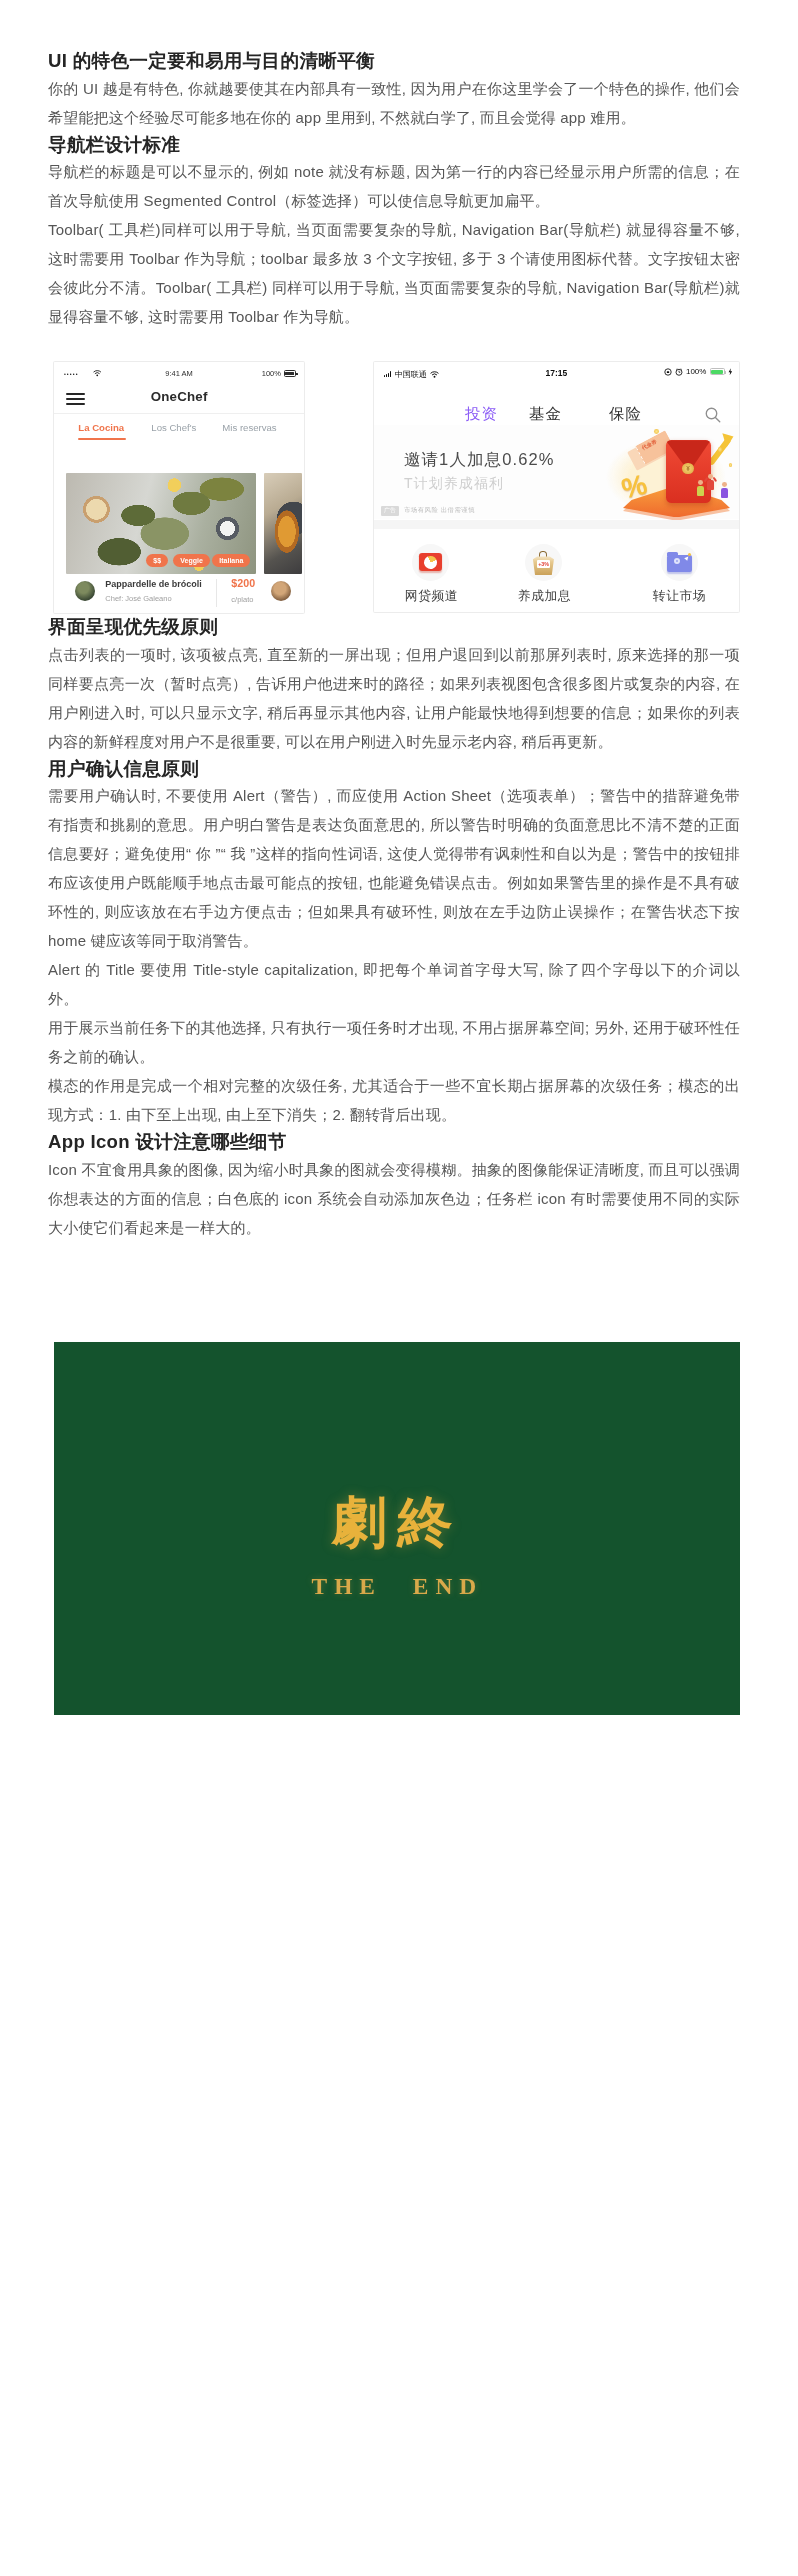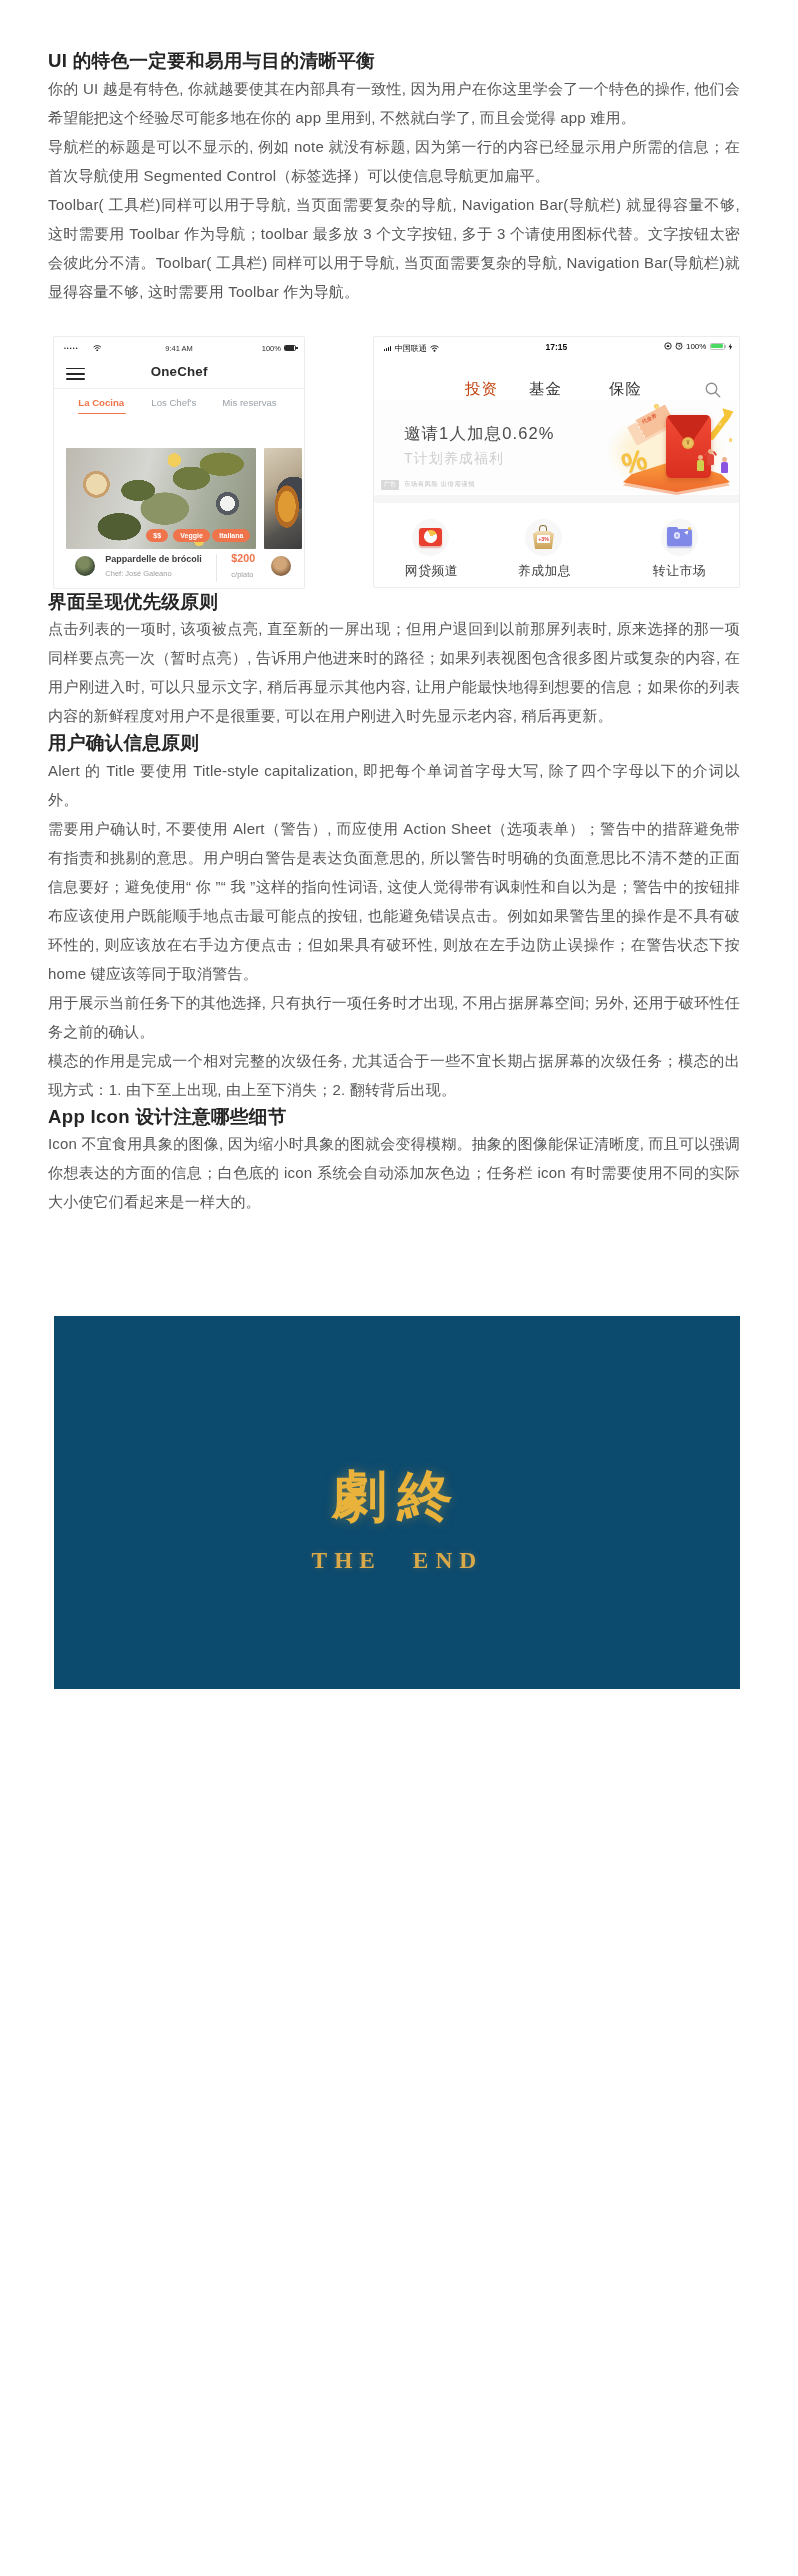--- a/index.html
+++ b/index.html
@@ -71,21 +71,21 @@
   
   .fn-status-l{left:9.6px;top:6.4px;display:flex;align-items:center;gap:3.2px;font-size:8px;color:#0c0c0c;font-weight:500;}
   .sigbars{display:flex;align-items:flex-end;gap:0.8px;height:5.9px;}
   .sigbars i{display:block;width:1.4px;background:#0c0c0c;border-radius:0.5px;}
   .fn-time{left:0;right:0;top:5.9px;text-align:center;font-size:8.5px;font-weight:600;color:#0c0c0c;}
   .fn-status-r{right:6.4px;top:5.3px;display:flex;align-items:center;gap:3.2px;font-size:8px;color:#0c0c0c;}
   .fbattery{width:15px;height:7px;border:0.5px solid #bfbfbf;border-radius:1.6px;position:relative;background:#fff;}
   .fbattery .fill{position:absolute;left:0.5px;top:0.5px;bottom:0.5px;width:11.7px;background:#4CD964;border-radius:1.1px;}
   .fbattery .nub{position:absolute;right:-2.1px;top:1.6px;width:1.3px;height:2.7px;background:#bfbfbf;border-radius:0 0.5px 0.5px 0;}
   .fn-tab{top:42px;font-size:15.4px;letter-spacing:1.1px;}
-  .fn-tab.active{color:#c2410c;}
+  .fn-tab.active{color:#8b5cf6;}
   .fn-tab.idle{color:#313131;}
   .fn-div{left:0;right:0;top:63px;height:0.5px;background:#e9e9e9;}
   .fn-banner{left:0;right:0;top:63px;height:94px;
     background:radial-gradient(ellipse 80px 51px at 80% 55%, #fdf2d5 0 45%, rgba(255,255,255,0) 75%),#fdfdfd;}
   .fn-btitle{left:30px;top:23.4px;font-size:16.5px;color:#4b4b4b;letter-spacing:1.1px;position:absolute;}
   .fn-bsub{left:30px;top:50px;font-size:14px;color:#cfcfcf;letter-spacing:1.1px;position:absolute;}
   .fn-ad{left:7.5px;bottom:3.7px;position:absolute;background:#d9d9d9;color:#fff;font-size:5.9px;padding:0.5px 2.7px;border-radius:1.1px;}
   .fn-disc{left:30px;bottom:4.3px;position:absolute;font-size:6.4px;color:#bdbdbd;letter-spacing:0.5px;}
   .fn-illus{position:absolute;right:4.3px;top:4.3px;width:116px;height:88px;}
   .fn-illus .platform{position:absolute;left:4.3px;bottom:0;width:107px;height:32px;
@@ -122,38 +122,39 @@
       clip-path:polygon(10% 100%,90% 100%,100% 22%,80% 8%,20% 8%,0 22%);}
   .icon-bag .tag{position:absolute;left:4.3px;top:9.6px;width:12.8px;height:8px;background:#fff;border-radius:1.1px;
       color:#e23f35;font-size:5.3px;font-weight:700;display:flex;align-items:center;justify-content:center;}
   .icon-folder{position:absolute;left:6.4px;top:10.7px;width:24.5px;height:17px;background:#8089e8;border-radius:2.1px;box-shadow:0 1.1px 1.6px rgba(90,100,210,.35);}
   .icon-folder .tab{position:absolute;left:0;top:-2.7px;width:10.7px;height:3.7px;background:#8089e8;border-radius:1.6px 1.6px 0 0;}
   .icon-folder .donut{position:absolute;left:6.4px;top:3.2px;width:6.4px;height:6.4px;border:2.7px solid #dfe3fb;border-radius:50%;background:#9aa2ee;}
   .icon-folder .cursor{position:absolute;right:3.2px;top:1.1px;width:0;height:0;border-left:2.7px solid transparent;border-right:2.7px solid transparent;border-bottom:4.8px solid #ffffff;transform:rotate(40deg);}
   .icon-folder .golddot{position:absolute;right:1.1px;top:-2.1px;width:3.2px;height:3.2px;border-radius:50%;background:#f6c33e;}
 
   
-  .end-card{margin:100px 0 0 6.4px;width:686px;height:373px;background:#0c4a6e;position:relative;}
+  .end-card{margin:100px 0 0 6.4px;width:686px;height:373px;background:#14532d;position:relative;}
   .end-cn{position:absolute;left:0;right:0;top:151px;text-align:center;font-size:55px;line-height:1.1;
       color:#E8B23B;letter-spacing:10.7px;font-weight:600;font-family:"Liberation Serif","DejaVu Serif",serif;
       text-shadow:0 0 11.7px rgba(232,178,59,.35);}
   .end-en{position:absolute;left:0;right:0;top:231px;text-align:center;font-size:23.4px;
       color:#D9A94A;letter-spacing:7px;word-spacing:18px;font-weight:600;
       font-family:"Liberation Serif","DejaVu Serif",serif;text-shadow:0 0 7.5px rgba(217,169,74,.3);}
   .tail{height:86px;}
 </style>
 </head>
 <body>
 
 <div class="page">
   <div class="article">
 
     <h1 class="title">UI 的特色一定要和易用与目的清晰平衡</h1>
     <p class="body mt54">你的 UI 越是有特色, 你就越要使其在内部具有一致性, 因为用户在你这里学会了一个特色的操作, 他们会希望能把这个经验尽可能多地在你的 app 里用到, 不然就白学了, 而且会觉得 app 难用。</p>
 
+    <h2 class="sec mt105">导航栏设计标准</h2>
     <p class="body mt47">导航栏的标题是可以不显示的, 例如 note 就没有标题, 因为第一行的内容已经显示用户所需的信息；在首次导航使用 Segmented Control（标签选择）可以使信息导航更加扁平。</p>
     <p class="body mt40">Toolbar( 工具栏)同样可以用于导航, 当页面需要复杂的导航, Navigation Bar(导航栏) 就显得容量不够, 这时需要用 Toolbar 作为导航；toolbar 最多放 3 个文字按钮, 多于 3 个请使用图标代替。文字按钮太密会彼此分不清。Toolbar( 工具栏) 同样可以用于导航, 当页面需要复杂的导航, Navigation Bar(导航栏)就显得容量不够, 这时需要用 Toolbar 作为导航。</p>
 
     <div class="figures mt57">
 
       <div class="mock mock1">
         <div class="abs oc-dots">•••••</div>
         <svg class="abs" style="left:39px;top:8px" width="8.5" height="6.4" viewBox="0 0 16 12">
           <path d="M1 4 A10 10 0 0 1 15 4" fill="none" stroke="#1b1b1b" stroke-width="1.7"></path>
           <path d="M3.6 6.9 A6.3 6.3 0 0 1 12.4 6.9" fill="none" stroke="#1b1b1b" stroke-width="1.7"></path>
@@ -313,22 +314,22 @@
           </div>
         </div>
         <div class="abs feat-label" style="left:268px">转让市场</div>
       </div>
     </div>
 
     <h2 class="sec mt179">界面呈现优先级原则</h2>
     <p class="body mt55">点击列表的一项时, 该项被点亮, 直至新的一屏出现；但用户退回到以前那屏列表时, 原来选择的那一项同样要点亮一次（暂时点亮）, 告诉用户他进来时的路径；如果列表视图包含很多图片或复杂的内容, 在用户刚进入时, 可以只显示文字, 稍后再显示其他内容, 让用户能最快地得到想要的信息；如果你的列表内容的新鲜程度对用户不是很重要, 可以在用户刚进入时先显示老内容, 稍后再更新。</p>
 
     <h2 class="sec mt143">用户确认信息原则</h2>
+    <p class="body mt52">需要用户确认时, 不要使用 Alert（警告）, 而应使用 Action Sheet（选项表单）；警告中的措辞避免带有指责和挑剔的意思。用户明白警告是表达负面意思的, 所以警告时明确的负面意思比不清不楚的正面信息要好；避免使用“ 你 ”“ 我 ”这样的指向性词语, 这使人觉得带有讽刺性和自以为是；警告中的按钮排布应该使用户既能顺手地点击最可能点的按钮, 也能避免错误点击。例如如果警告里的操作是不具有破环性的, 则应该放在右手边方便点击；但如果具有破环性, 则放在左手边防止误操作；在警告状态下按 home 键应该等同于取消警告。</p>
     <p class="body mt28">Alert 的 Title 要使用 Title-style capitalization, 即把每个单词首字母大写, 除了四个字母以下的介词以外。</p>
-    <p class="body mt52">需要用户确认时, 不要使用 Alert（警告）, 而应使用 Action Sheet（选项表单）；警告中的措辞避免带有指责和挑剔的意思。用户明白警告是表达负面意思的, 所以警告时明确的负面意思比不清不楚的正面信息要好；避免使用“ 你 ”“ 我 ”这样的指向性词语, 这使人觉得带有讽刺性和自以为是；警告中的按钮排布应该使用户既能顺手地点击最可能点的按钮, 也能避免错误点击。例如如果警告里的操作是不具有破环性的, 则应该放在右手边方便点击；但如果具有破环性, 则放在左手边防止误操作；在警告状态下按 home 键应该等同于取消警告。</p>
 
     <p class="body mt57">用于展示当前任务下的其他选择, 只有执行一项任务时才出现, 不用占据屏幕空间; 另外, 还用于破环性任务之前的确认。</p>
     <p class="body mt34">模态的作用是完成一个相对完整的次级任务, 尤其适合于一些不宜长期占据屏幕的次级任务；模态的出现方式：1. 由下至上出现, 由上至下消失；2. 翻转背后出现。</p>
 
     <h2 class="sec mt146">App Icon 设计注意哪些细节</h2>
     <p class="body mt54">Icon 不宜食用具象的图像, 因为缩小时具象的图就会变得模糊。抽象的图像能保证清晰度, 而且可以强调你想表达的方面的信息；白色底的 icon 系统会自动添加灰色边；任务栏 icon 有时需要使用不同的实际大小使它们看起来是一样大的。</p>
 
     <div class="end-card">
       <div class="end-cn">劇終</div>
       <div class="end-en">THE END</div>

